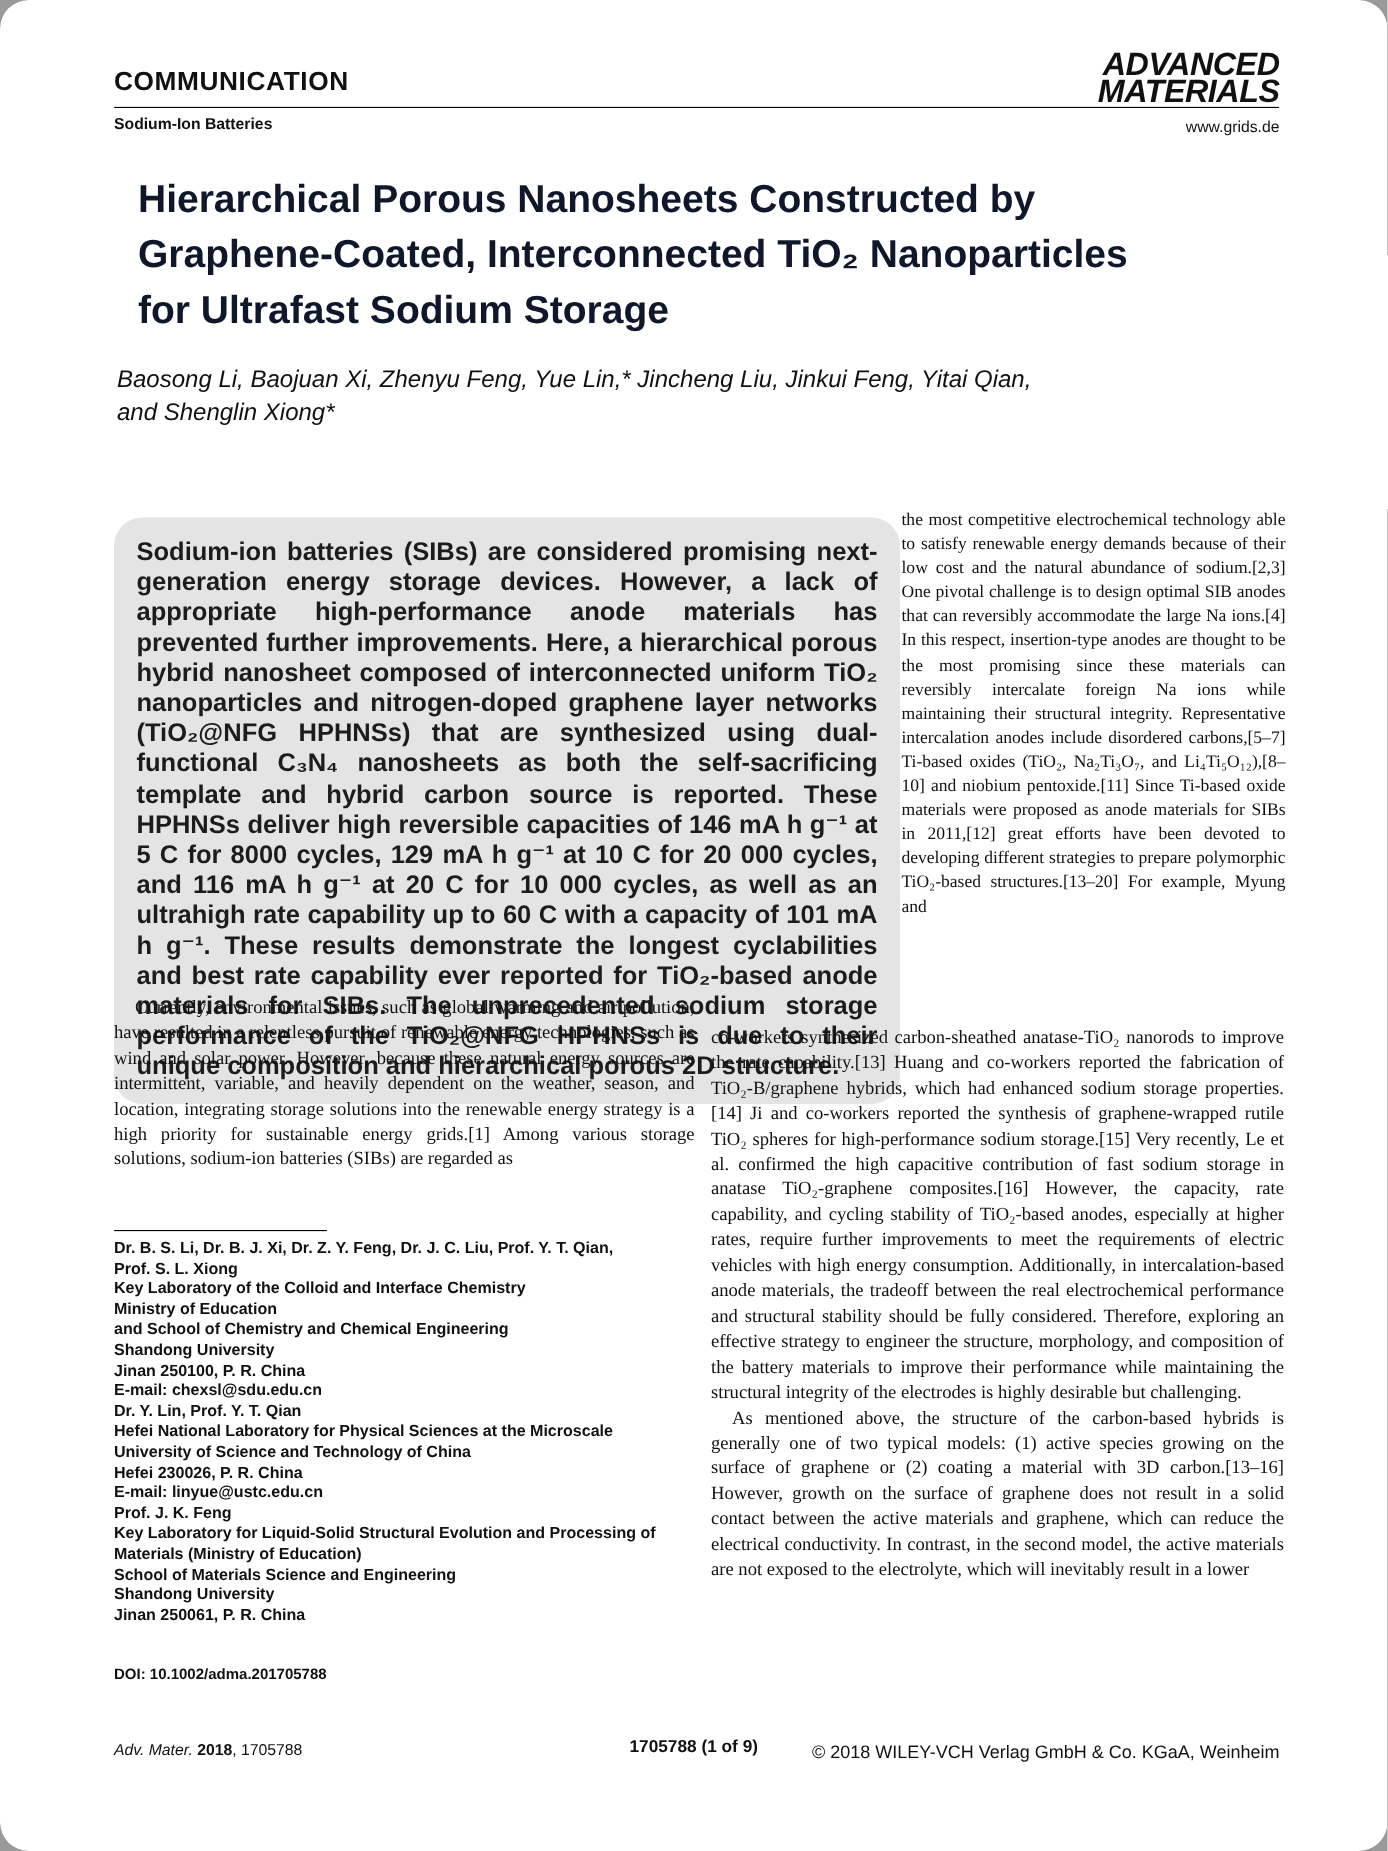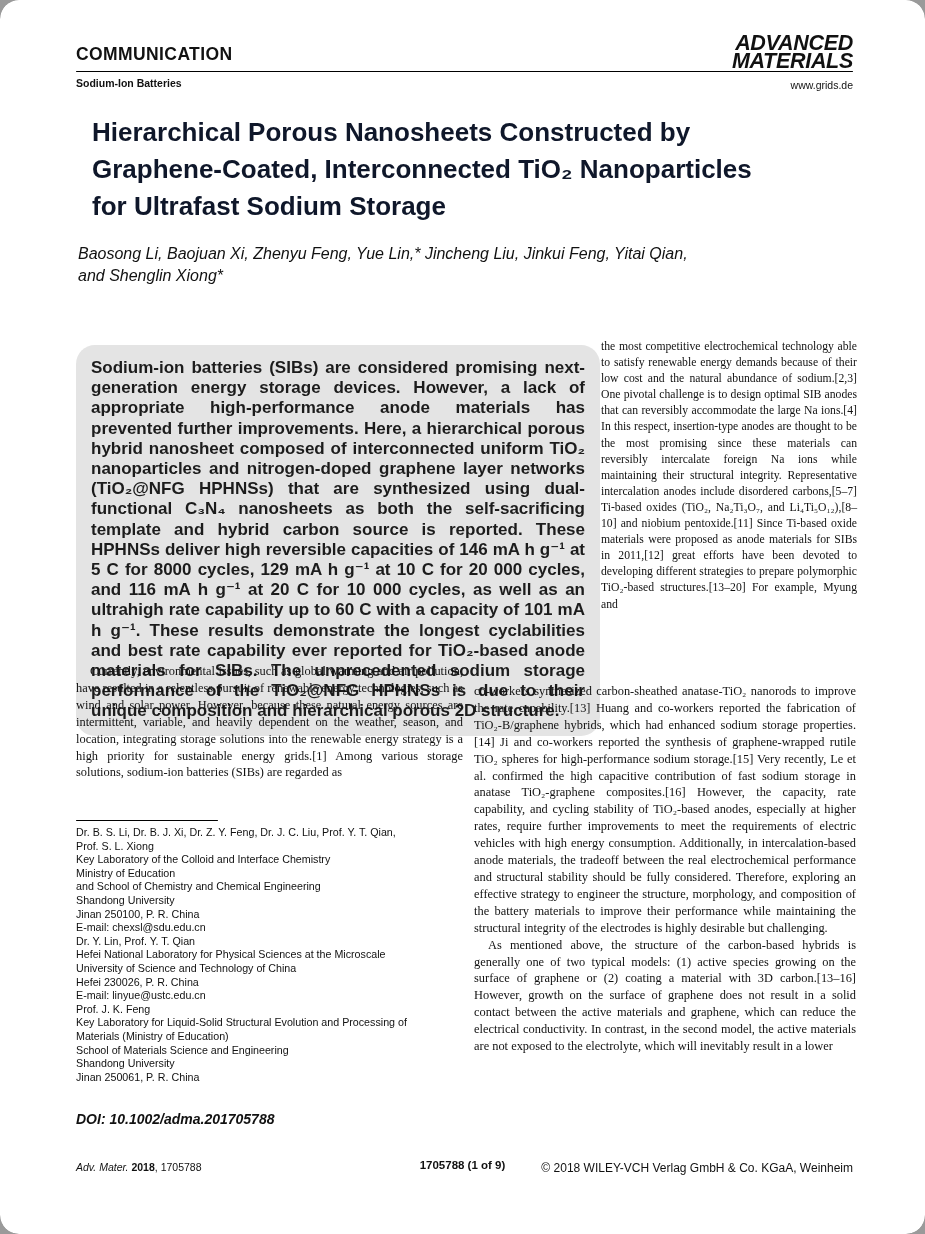--- a/index.html
+++ b/index.html
@@ -31,22 +31,22 @@
               font-size:11.7px; line-height:16.1px; text-align:justify; hyphens:auto; }
   .col-left-body { position:absolute; left:76px; top:663px; width:387px;
               font-size:12.4px; line-height:16.9px; text-align:justify; text-indent:14px; hyphens:auto; }
   .col-right-wide { position:absolute; left:474px; top:683px; width:382px;
               font-size:12.4px; line-height:16.9px; text-align:justify; hyphens:auto; }
   .col-right-wide .para2 { text-indent:14px; }
 
   .footnote-rule { position:absolute; left:76px; top:820px; width:142px; border-top:1px solid #000; }
   .footnotes { position:absolute; left:76px; top:826px; width:394px;
                font-size:10.7px; line-height:13.6px; }
-  .footnotes .fn-block { white-space:pre-line; }
-  .doi { position:absolute; left:76px; top:1111px; font-weight:bold; font-size:14px;font-style:italic; }
+  .footnotes .fn-block { white-space:pre-line;font-weight:bold; }
+  .doi { position:absolute; left:76px; top:1111px; font-weight:bold; font-size:10px; }
 
   .footer-left  { position:absolute; left:76px; top:1161px; font-size:10.5px; }
   .footer-left .jn { font-style:italic; }
   .footer-left .yr { font-weight:bold; }
   .footer-center{ position:absolute; left:0; right:0; top:1159px; text-align:center;
                   font-weight:bold; font-size:11.5px; }
   .footer-right { position:absolute; right:72px; top:1161px; font-size:12px;margin-left:14px; }
 </style>
 </head>
 <body>

